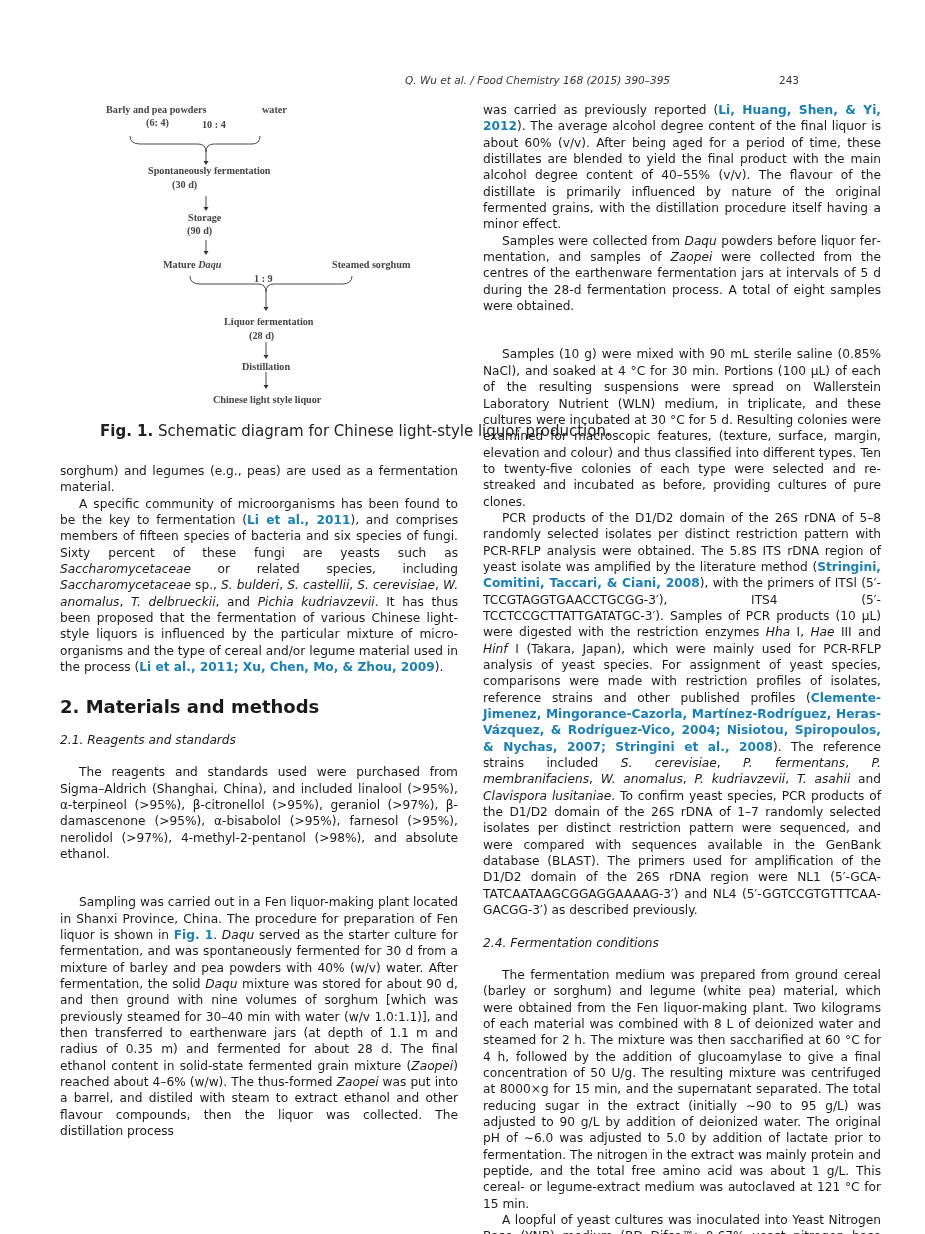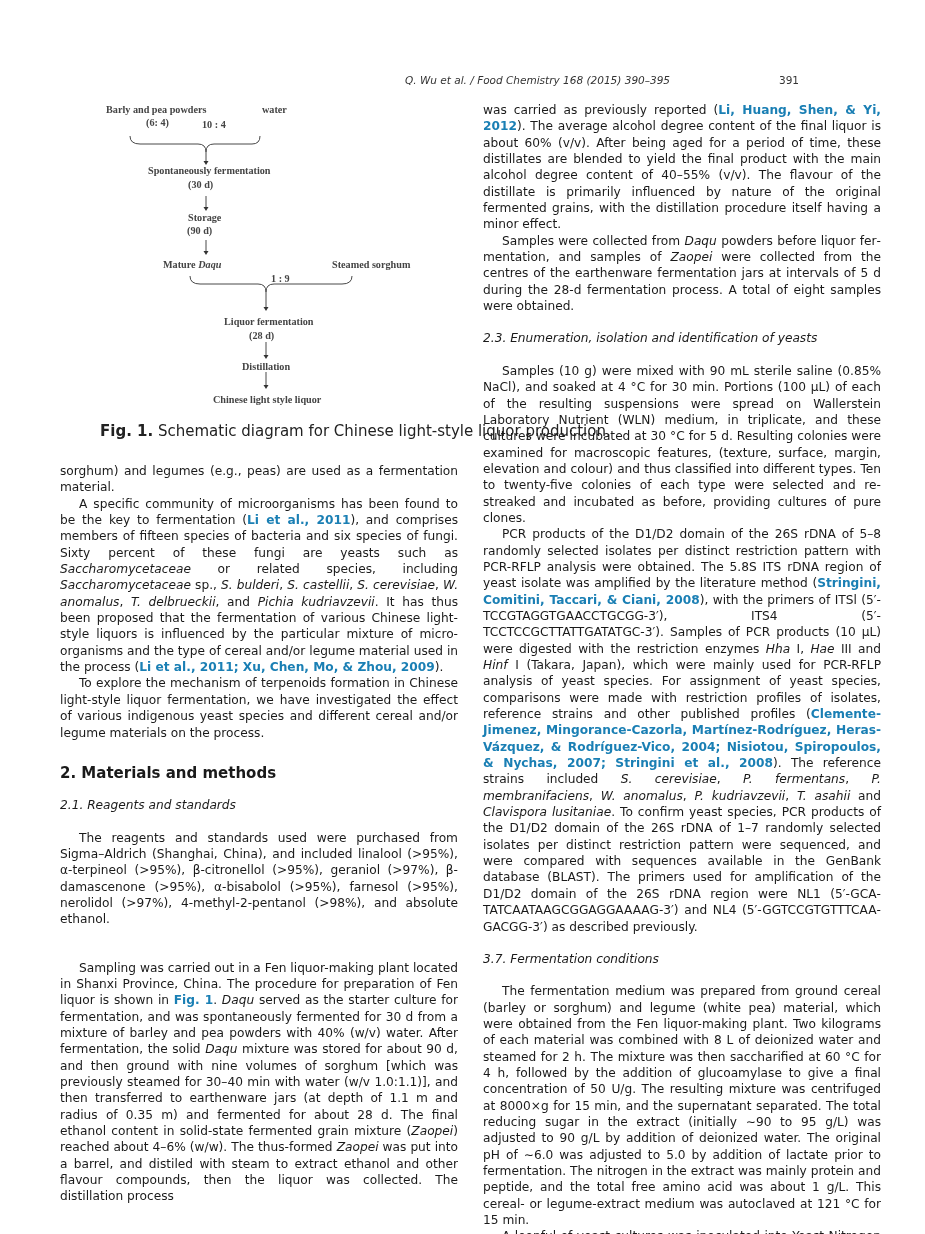--- a/index.html
+++ b/index.html
@@ -12,37 +12,37 @@
 
   .col { position: absolute; width: 398px; font-size: 12.2px; line-height: 16.35px; text-align: justify; }
   .col-left { left: 60px; }
   .col-right { left: 483px; top: 102px; }
 
   p { margin: 0; text-indent: 19px; hyphens: manual; }
   p.noindent { text-indent: 0; }
   .link { color: #1a7fb4; font-weight: bold; }
   i { font-style: italic; }
 
-  .h2 { font-weight: bold; font-size: 15px; margin: 0; }
+  .h2 { font-weight: bold; font-size: 18px; margin: 0; }
   .h3 { font-style: italic; margin: 0; }
 
   
   .figure { position: absolute; left: 60px; top: 100px; width: 398px; height: 340px; }
   .fig-node { position: absolute; font-family: "Liberation Serif", "DejaVu Serif", serif;
               font-weight: bold; font-size: 10.2px; color: #444; white-space: nowrap; text-align: center; }
   .fig-svg { position: absolute; left: 0; top: 0; width: 398px; height: 340px; }
   .fig-caption { position: absolute; left: 100px; top: 422px; font-size: 15px; color: #222; white-space: nowrap; }
   .fig-caption b { font-weight: bold; }
 </style>
 </head>
 <body>
 
 <div class="running-head">
   <span class="center">Q. Wu et al. / Food Chemistry 168 (2015) 390–395</span>
-  <span class="pageno">391</span>
+  <span class="pageno">243</span>
 </div>
 
 <div class="figure">
   <svg class="fig-svg" viewBox="0 0 398 340">
     <g stroke="#333" fill="none" stroke-width="0.9">
 
       <path d="M70 36 Q70 44 80 44 L138 44 Q146 44 146 52 Q146 44 154 44 L192 44 Q200 44 200 36"></path>
       <line x1="146" y1="52" x2="146" y2="62"></line>
 
       <line x1="146" y1="96" x2="146" y2="108"></line>
@@ -65,66 +65,64 @@
       <polygon points="203.5,285 208.5,285 206,289"></polygon>
     </g>
   </svg>
 
   <span class="fig-node" style="left:46px; top:4px;">Barly and pea powders</span>
   <span class="fig-node" style="left:86px; top:17px;">(6: 4)</span>
   <span class="fig-node" style="left:202px; top:4px;">water</span>
   <span class="fig-node" style="left:142px; top:19px;">10 : 4</span>
 
   <span class="fig-node" style="left:88px; top:65px;">Spontaneously fermentation</span>
-  <span class="fig-node" style="left:128px; top:79px;text-align:center;">(30 d)</span>
+  <span class="fig-node" style="left:112px; top:79px;text-align:center;">(30 d)</span>
 
   <span class="fig-node" style="left:128px; top:112px;">Storage</span>
   <span class="fig-node" style="left:127px; top:125px;">(90 d)</span>
 
   <span class="fig-node" style="left:103px; top:159px;"><span>Mature </span><i>Daqu</i></span>
   <span class="fig-node" style="left:272px; top:159px;">Steamed sorghum</span>
-  <span class="fig-node" style="left:211px; top:173px;">1 : 9</span>
+  <span class="fig-node" style="left:194px; top:173px;">1 : 9</span>
 
   <span class="fig-node" style="left:164px; top:216px;">Liquor fermentation</span>
   <span class="fig-node" style="left:189px; top:230px;">(28 d)</span>
 
   <span class="fig-node" style="left:182px; top:261px;">Distillation</span>
 
   <span class="fig-node" style="left:153px; top:294px;">Chinese light style liquor</span>
 </div>
 
 <div class="fig-caption">
   <b>Fig. 1.</b><span> Schematic diagram for Chinese light-style liquor production.</span>
 </div>
 
 <div class="col col-left" style="top:463px;">
   <p class="noindent">sorghum) and legumes (e.g., peas) are used as a fermentation material.</p>
   <p><span>A specific community of microorganisms has been found to be the key to fermentation (</span><span class="link">Li et al., 2011</span><span>), and comprises members of fifteen species of bacteria and six species of fungi. Sixty percent of these fungi are yeasts such as </span><i>Saccharomycetaceae</i><span> or related spe­cies, including </span><i>Saccharomycetaceae</i><span> sp., </span><i>S. bulderi</i><span>, </span><i>S. castellii</i><span>, </span><i>S. cere­visiae</i><span>, </span><i>W. anomalus</i><span>, </span><i>T. delbrueckii</i><span>, and </span><i>Pichia kudriavzevii</i><span>. It has thus been proposed that the fermentation of various Chinese light-style liquors is influenced by the particular mixture of micro­organisms and the type of cereal and/or legume material used in the process (</span><span class="link">Li et al., 2011; Xu, Chen, Mo, &amp; Zhou, 2009</span><span>).</span></p>
-  <p>To explore the mechanism of terpenoids formation in Chinese light-style liquor fermentation, we have investigated the effect of various indigenous yeast species and different cereal and/or legume materials on the process.</p>
 
   <div style="height:24px;"></div>
   <div class="h2">2. Materials and methods</div>
   <div style="height:16px;"></div>
   <div class="h3">2.1. Reagents and standards</div>
   <div style="height:16px;"></div>
   <p>The reagents and standards used were purchased from Sigma–Aldrich (Shanghai, China), and included linalool (&gt;95%), α-terpineol (&gt;95%), β-citronellol (&gt;95%), geraniol (&gt;97%), β-damascenone (&gt;95%), α-bisabolol (&gt;95%), farnesol (&gt;95%), nerolidol (&gt;97%), 4-methyl-2-pentanol (&gt;98%), and absolute ethanol.</p>
 
   <div style="height:16px;"></div>
   <div style="height:16px;"></div>
   <p><span>Sampling was carried out in a Fen liquor-making plant located in Shanxi Province, China. The procedure for preparation of Fen liquor is shown in </span><span class="link">Fig. 1</span><span>. </span><i>Daqu</i><span> served as the starter culture for fer­mentation, and was spontaneously fermented for 30 d from a mix­ture of barley and pea powders with 40% (w/v) water. After fermentation, the solid </span><i>Daqu</i><span> mixture was stored for about 90 d, and then ground with nine volumes of sorghum [which was previ­ously steamed for 30–40 min with water (w/v 1.0:1.1)], and then transferred to earthenware jars (at depth of 1.1 m and radius of 0.35 m) and fermented for about 28 d. The final ethanol content in solid-state fermented grain mixture (</span><i>Zaopei</i><span>) reached about 4–6% (w/w). The thus-formed </span><i>Zaopei</i><span> was put into a barrel, and distiled with steam to extract ethanol and other flavour com­pounds, then the liquor was collected. The distillation process</span></p>
 </div>
 
 <div class="col col-right">
   <p class="noindent"><span>was carried as previously reported (</span><span class="link">Li, Huang, Shen, &amp; Yi, 2012</span><span>). The average alcohol degree content of the final liquor is about 60% (v/v). After being aged for a period of time, these distillates are blended to yield the final product with the main alcohol degree content of 40–55% (v/v). The flavour of the distillate is primarily influenced by nature of the original fermented grains, with the dis­tillation procedure itself having a minor effect.</span></p>
   <p><span>Samples were collected from </span><i>Daqu</i><span> powders before liquor fer­mentation, and samples of </span><i>Zaopei</i><span> were collected from the centres of the earthenware fermentation jars at intervals of 5 d during the 28-d fermentation process. A total of eight samples were obtained.</span></p>
 
   <div style="height:16px;"></div>
-  <div class="h3">2.3. Enumeration, isolation and identification of yeasts</div>
   <div style="height:16px;"></div>
   <p>Samples (10 g) were mixed with 90 mL sterile saline (0.85% NaCl), and soaked at 4 °C for 30 min. Portions (100 μL) of each of the resulting suspensions were spread on Wallerstein Laboratory Nutrient (WLN) medium, in triplicate, and these cultures were incubated at 30 °C for 5 d. Resulting colonies were examined for macroscopic features, (texture, surface, margin, elevation and colour) and thus classified into different types. Ten to twenty-five colonies of each type were selected and re-streaked and incubated as before, providing cultures of pure clones.</p>
   <p><span>PCR products of the D1/D2 domain of the 26S rDNA of 5–8 randomly selected isolates per distinct restriction pattern with PCR-RFLP analysis were obtained. The 5.8S ITS rDNA region of yeast isolate was amplified by the literature method (</span><span class="link">Stringini, Comitini, Taccari, &amp; Ciani, 2008</span><span>), with the primers of ITSl (5′-TCCGTAGGT­GAACCTGCGG-3′), ITS4 (5′-TCCTCCGCTTATTGATATGC-3′). Samples of PCR products (10 μL) were digested with the restriction enzymes </span><i>Hha</i><span> I, </span><i>Hae</i><span> III and </span><i>Hinf</i><span> I (Takara, Japan), which were mainly used for PCR-RFLP analysis of yeast species. For assignment of yeast species, comparisons were made with restriction profiles of isolates, reference strains and other published profiles (</span><span class="link">Clemente-Jimenez, Mingorance-Cazorla, Martínez-Rodríguez, Heras-Vázquez, &amp; Rodríguez-Vico, 2004; Nisiotou, Spiropoulos, &amp; Nychas, 2007; Stringini et al., 2008</span><span>). The reference strains included </span><i>S. cerevisiae</i><span>, </span><i>P. fermentans</i><span>, </span><i>P. membranifaciens</i><span>, </span><i>W. anomalus</i><span>, </span><i>P. kudriavzevii</i><span>, </span><i>T. asahii</i><span> and </span><i>Clavispora lusitaniae</i><span>. To confirm yeast species, PCR products of the D1/D2 domain of the 26S rDNA of 1–7 randomly selected isolates per distinct restriction pattern were sequenced, and were compared with sequences available in the GenBank database (BLAST). The primers used for amplification of the D1/D2 domain of the 26S rDNA region were NL1 (5′-GCA­TATCAATAAGCGGAGGAAAAG-3′) and NL4 (5′-GGTCCGTGTTTCAA­GACGG-3′) as described previously.</span></p>
 
   <div style="height:16px;"></div>
-  <div class="h3">3.7. Fermentation conditions</div>
+  <div class="h3">2.4. Fermentation conditions</div>
   <div style="height:16px;"></div>
   <p>The fermentation medium was prepared from ground cereal (barley or sorghum) and legume (white pea) material, which were obtained from the Fen liquor-making plant. Two kilograms of each material was combined with 8 L of deionized water and steamed for 2 h. The mixture was then saccharified at 60 °C for 4 h, followed by the addition of glucoamylase to give a final concentration of 50 U/g. The resulting mixture was centrifuged at 8000×g for 15 min, and the supernatant separated. The total reducing sugar in the extract (initially ∼90 to 95 g/L) was adjusted to 90 g/L by addition of deionized water. The original pH of ∼6.0 was adjusted to 5.0 by addition of lactate prior to fermentation. The nitrogen in the extract was mainly protein and peptide, and the total free amino acid was about 1 g/L. This cereal- or legume-extract medium was autoclaved at 121 °C for 15 min.</p>
   <p>A loopful of yeast cultures was inoculated into Yeast Nitrogen Base (YNB) medium (BD Difco™; 0.67% yeast nitrogen base with­out amino acids) supplemented with 2% glucose) at 30 °C for</p>
 </div>
 
 </body></html>

